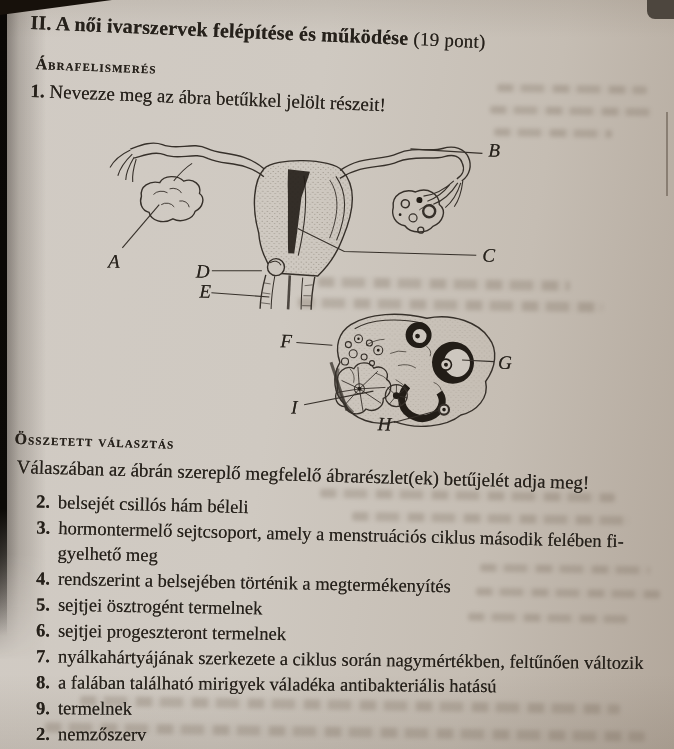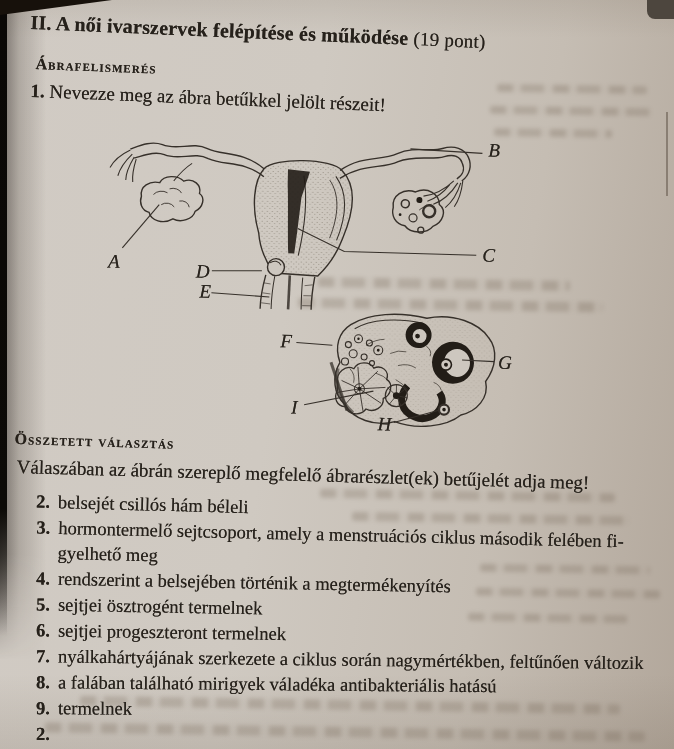--- a/index.html
+++ b/index.html
@@ -282,16 +282,17 @@
     <li style="transform:rotate(0.5deg)">
       <span class="num">8.</span>
       <span class="qtext">a falában található mirigyek váladéka antibakteriális hatású</span>
     </li>
     <li style="transform:rotate(0.35deg)">
       <span class="num">9.</span>
       <span class="qtext">termelnek</span>
     </li>
     <li style="transform:rotate(0.2deg)">
       <span class="num">2.</span>
+      <span class="qtext">nemzőszerv</span>
     </li>
   </ol>
 
 </div>
 
 </body></html>

